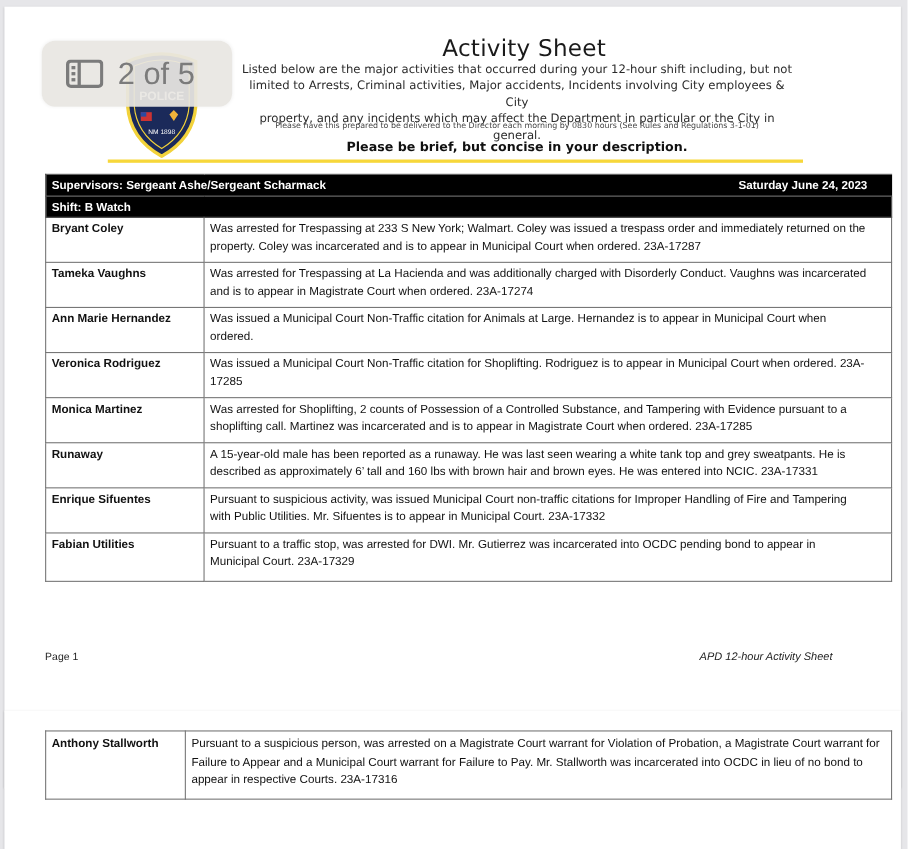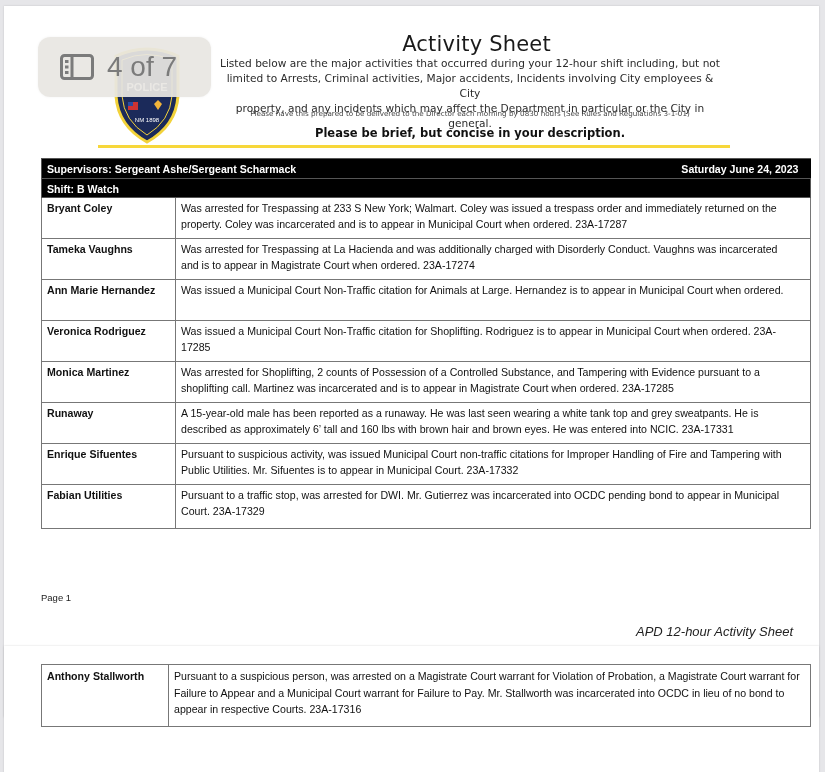--- a/index.html
+++ b/index.html
@@ -42,30 +42,30 @@
   }
   .yellow-rule {
     position: absolute; left: 94px; top: 139px; width: 632px; height: 3px; background: #f7d73a;
   }
 
   
   .sheet {
     position: absolute; left: 37px; top: 152px; width: 770px;
     border-collapse: collapse; font-size: 10.6px; color: #111;
   }
-  .sheet td { border: 1px solid #777; vertical-align: top; padding: 3px 12px 0 5px; line-height: 15.5px; }
+  .sheet td { border: 1px solid #777; vertical-align: top; padding: 3px 22px 0 5px; line-height: 15.5px; }
   .sheet .hdr td { background: #000; color: #fff; font-weight: bold; border-color: #555; height: 15px; }
   .sheet .name { width: 116px; font-weight: bold; }
   .sheet .row td { height: 37px; }
 
   .footer-left {
     position: absolute; left: 37px; top: 586px; font-size: 9.5px; color: #222;
   }
   .footer-right {
-    position: absolute; left: 632px; top: 586px; font-size: 13px; font-style: italic; color: #222; margin-top: 32px;
+    position: absolute; left: 632px; top: 586px; font-size: 10px; font-style: italic; color: #222;
   }
 
   .sheet2 {
     position: absolute; left: 37px; top: 18px; width: 770px;
     border-collapse: collapse; font-size: 10.6px; color: #111;
   }
   .sheet2 td { border: 1px solid #777; vertical-align: top; padding: 3px 5px 0 5px; line-height: 16.5px; height: 58px; }
   .sheet2 .name { width: 116px; font-weight: bold; margin-left: 38px; }
 
   
@@ -163,14 +163,14 @@
 </div>
 
 <div class="page-indicator">
   <svg class="pi-icon" viewBox="0 0 34 26">
     <rect x="1.5" y="1.5" width="31" height="23" rx="3" fill="none" stroke="#7b7b7b" stroke-width="3"></rect>
     <line x1="12" y1="2" x2="12" y2="24" stroke="#7b7b7b" stroke-width="3"></line>
     <rect x="5" y="6" width="3.5" height="3" fill="#7b7b7b"></rect>
     <rect x="5" y="11.5" width="3.5" height="3" fill="#7b7b7b"></rect>
     <rect x="5" y="17" width="3.5" height="3" fill="#7b7b7b"></rect>
   </svg>
-  <span class="pi-text">4 of 7</span>
+  <span class="pi-text">2 of 5</span>
 </div>
 
 </body></html>

